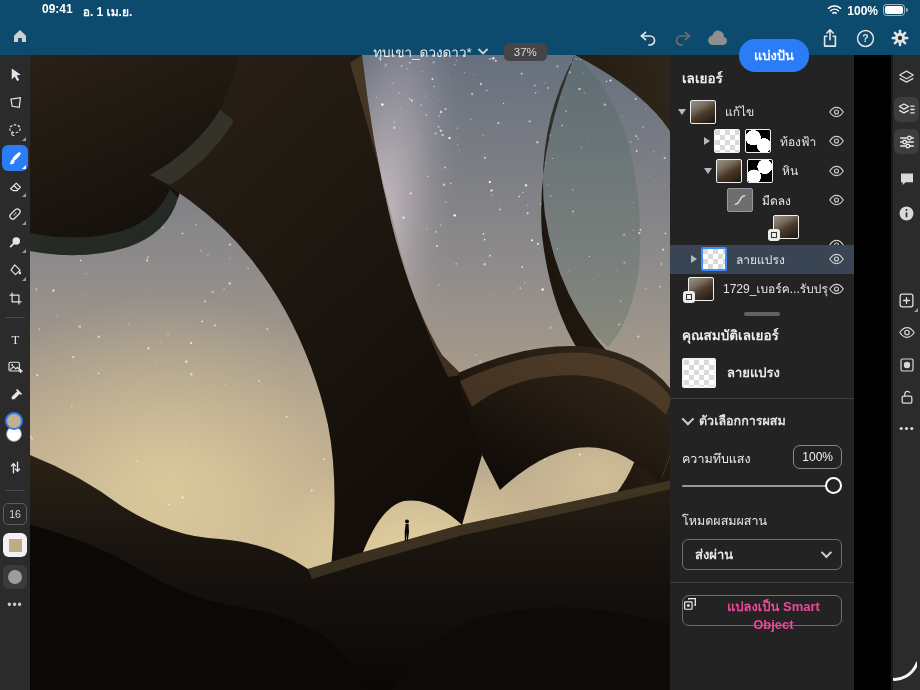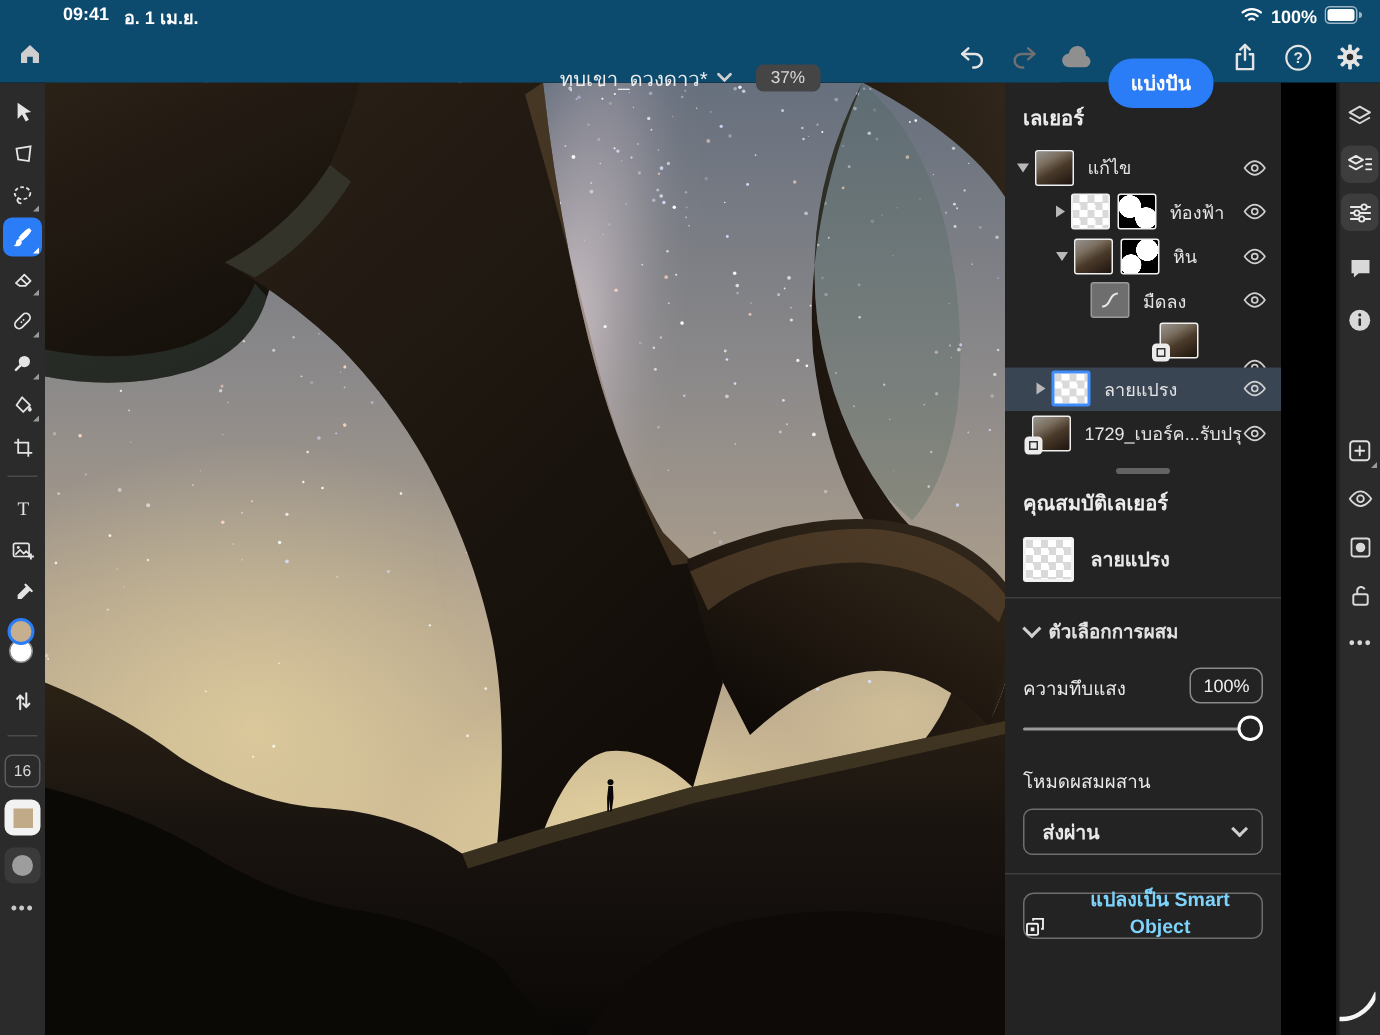--- a/index.html
+++ b/index.html
@@ -71,21 +71,21 @@
   .chev { width:9px; height:9px; border-right:2px solid #cfcfcf; border-bottom:2px solid #cfcfcf; transform:rotate(45deg) translateY(-2px); flex:none; }
   .oprow { display:flex; align-items:flex-end; justify-content:space-between; padding:4px 12px 0; }
   .oprow .lab { font-size:12.5px; }
   .opval { border:1px solid #8a8a8a; border-radius:7px; font-size:12px; padding:4px 8px; color:#f0f0f0; }
   .sliderwrap { position:relative; height:26px; margin:4px 12px 2px; }
   .slidertrack { position:absolute; left:0; right:0; top:12px; height:2px; background:#9a9a9a; border-radius:1px; }
   .sliderknob { position:absolute; right:0; top:4px; width:17px; height:17px; border-radius:50%; border:2.5px solid #fff; background:#232323; }
   .blendlab { font-size:12.5px; padding:10px 12px 8px; }
   .dropdown { margin:0 12px; height:31px; border:1px solid #6e6e6e; border-radius:6px; display:flex; align-items:center; padding:0 12px; font-size:13px; font-weight:bold;gap:24px; }
   .dropdown .dchev { margin-left:auto; width:8px; height:8px; border-right:2px solid #cfcfcf; border-bottom:2px solid #cfcfcf; transform:rotate(45deg) translateY(-2px); }
-  .panelbtn { margin:0 12px; height:31px; border:1px solid #6e6e6e; border-radius:7px; background:none; color:#7dd3fc; font-size:13px; font-weight:bold; display:flex; align-items:flex-end; justify-content:center; gap:8px; width:160px; font-family:inherit; } .spacer12 { height:12px; }
+  .panelbtn { margin:0 12px; height:31px; border:1px solid #6e6e6e; border-radius:7px; background:none; color:#ec4899; font-size:13px; font-weight:bold; display:flex; align-items:flex-start; justify-content:center; gap:8px; width:160px; font-family:inherit; } .spacer12 { height:12px; }
 
   
   .strip { position:absolute; left:891px; top:55px; width:29px; height:635px; background:#2b2b2b; border-left:2px solid #1b1b1b; z-index:25; display:flex; flex-direction:column; align-items:center; }
   .stripbtn { width:25px; height:25px; display:flex; align-items:center; justify-content:center; position:relative; border-radius:6px; margin-top:7px; flex:none; }
   .stripbtn.sel { background:#3d3d3d; }
   .stripbtn .subtri { position:absolute; right:1px; bottom:1px; width:0; height:0; border-left:4px solid transparent; border-bottom:4px solid #9a9a9a; }
   .stripgap { flex:none; }
   .cornerarc { position:absolute; right:3px; bottom:6px; }
 </style>
 </head>

